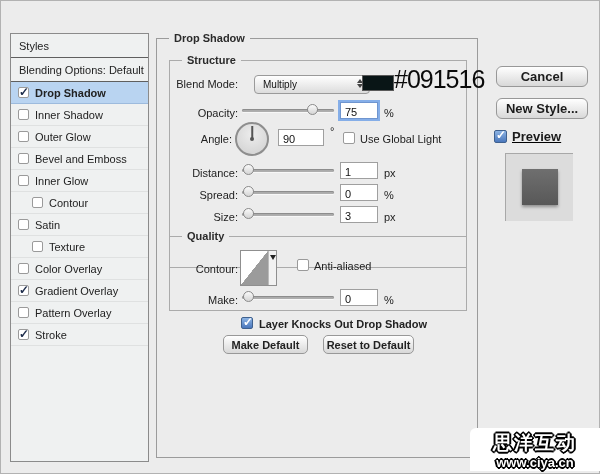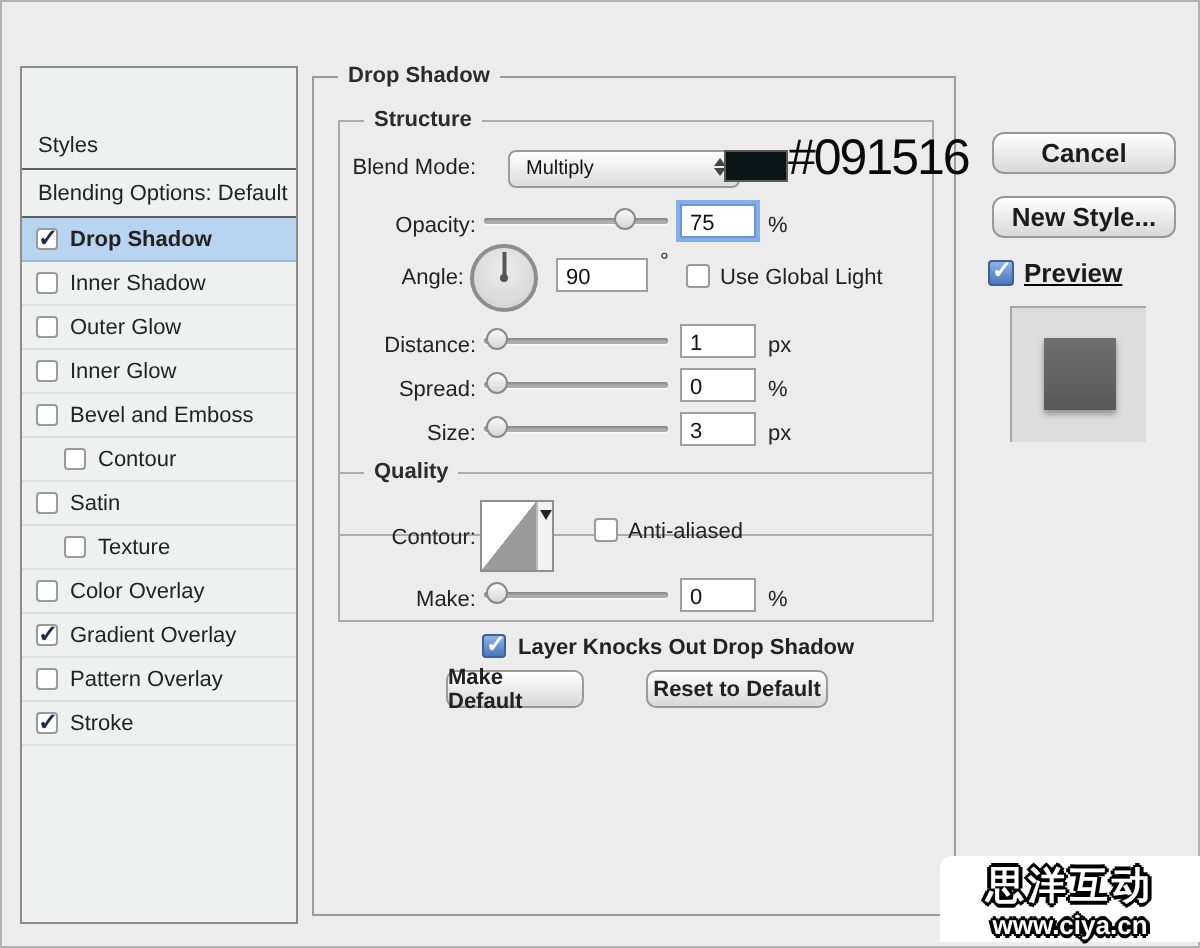--- a/index.html
+++ b/index.html
@@ -11,21 +11,21 @@
   
   .titlebar { position:absolute; left:0; top:0; width:600px; height:22px;
     background:linear-gradient(#ebebeb,#c9c9c9); border-bottom:1px solid #8f8f8f;
     border-radius:5px 5px 0 0; display:flex; align-items:center; justify-content:center; }
   .titlebar .title { font-size:13px; color:#303030; text-shadow:0 1px 0 #f3f3f3; }
 
   
   .sidebar { position:absolute; left:10px; top:33px; width:139px; height:429px;
     background:#eff1f1; border:1px solid #8b8b8b; }
   .sb-header { height:24px; line-height:24px; padding-left:8px; font-size:11px;
-    color:#222; border-bottom:1px solid #5f5f5f;margin-top:27px; }
+    color:#222; border-bottom:1px solid #5f5f5f; }
   .sb-blend { height:24px; line-height:24px; padding-left:8px; font-size:11px;
     color:#222; border-bottom:1px solid #5f5f5f; }
   .sb-item { height:22px; display:flex; align-items:center; padding-left:7px;
     font-size:11px; color:#222; border-bottom:1px solid #dfe1e1; }
   .sb-item.indent { padding-left:21px; }
   .sb-item.selected { background:#b9d4f1; border-bottom:1px solid #9dbbdd; font-weight:bold; }
   .sb-item.selected .sb-label { font-weight:bold; }
   .cb { width:11px; height:11px; background:#fff; border:1px solid #9a9a9a;
     border-radius:2px; margin-right:6px; position:relative; flex:none; }
   .checked .cb::after, .cb.on::after { content:"✓"; position:absolute; left:0px; top:-3px;
@@ -141,25 +141,25 @@
     <div class="sb-item">
       <span class="cb"></span>
       <span class="sb-label">Inner Shadow</span>
     </div>
     <div class="sb-item">
       <span class="cb"></span>
       <span class="sb-label">Outer Glow</span>
     </div>
     <div class="sb-item">
       <span class="cb"></span>
+      <span class="sb-label">Bevel and Emboss</span>
+    </div>
+    <div class="sb-item">
+      <span class="cb"></span>
       <span class="sb-label">Inner Glow</span>
-    </div>
-    <div class="sb-item">
-      <span class="cb"></span>
-      <span class="sb-label">Bevel and Emboss</span>
     </div>
     <div class="sb-item indent">
       <span class="cb"></span>
       <span class="sb-label">Contour</span>
     </div>
     <div class="sb-item">
       <span class="cb"></span>
       <span class="sb-label">Satin</span>
     </div>
     <div class="sb-item indent">
@@ -262,21 +262,21 @@
         <div class="groove"></div>
         <div class="thumb" style="left:6%;"></div>
       </div>
       <input class="field" style="left: 170px; top: 52px;" readonly="" value="0">
       <span class="unit" style="left:214px; top:57px;">%</span>
     </div>
 
     <span class="cb-sq cb-blue" style="left:84px; top:278px;"></span>
     <span class="cb-label" style="left:102px; top:279px; font-weight:bold;">Layer Knocks Out Drop Shadow</span>
 
-    <div class="ps-btn" style="left:66px; top:296px; width:69px;">Make Default</div>
+    <div class="ps-btn" style="left:66px; top:296px; width:85px;">Make Default</div>
     <div class="ps-btn" style="left:166px; top:296px; width:91px;">Reset to Default</div>
   </div>
 
   <div class="rc-btn btn-plain btn-cancel">Cancel</div>
   <div class="rc-btn btn-plain btn-newstyle">New Style...</div>
 
   <div class="preview-row">
     <span class="pcb cb-blue cb-sq" style="position:relative;"></span>
     <span class="plabel">Preview</span>
   </div>

